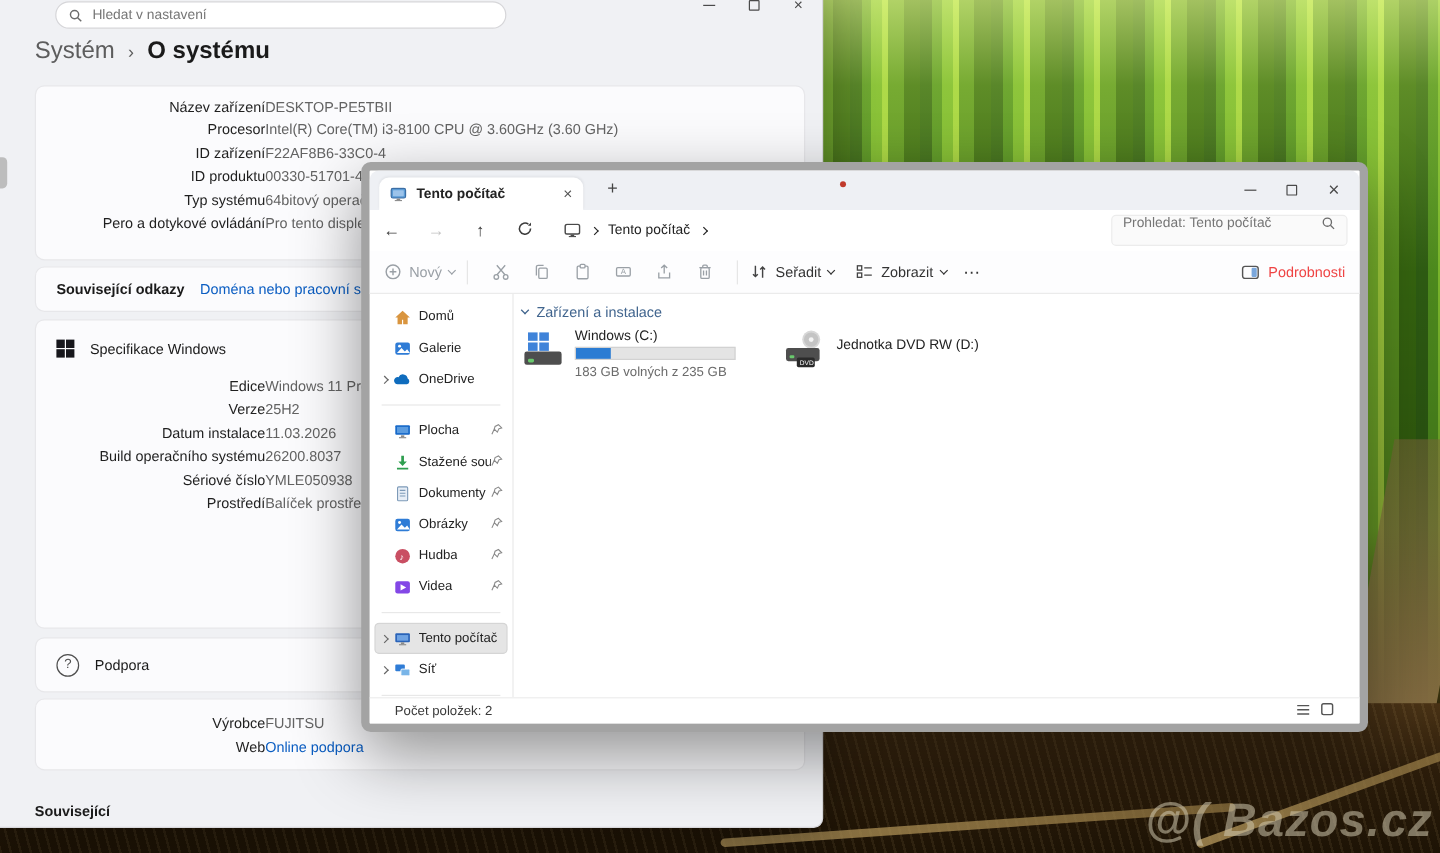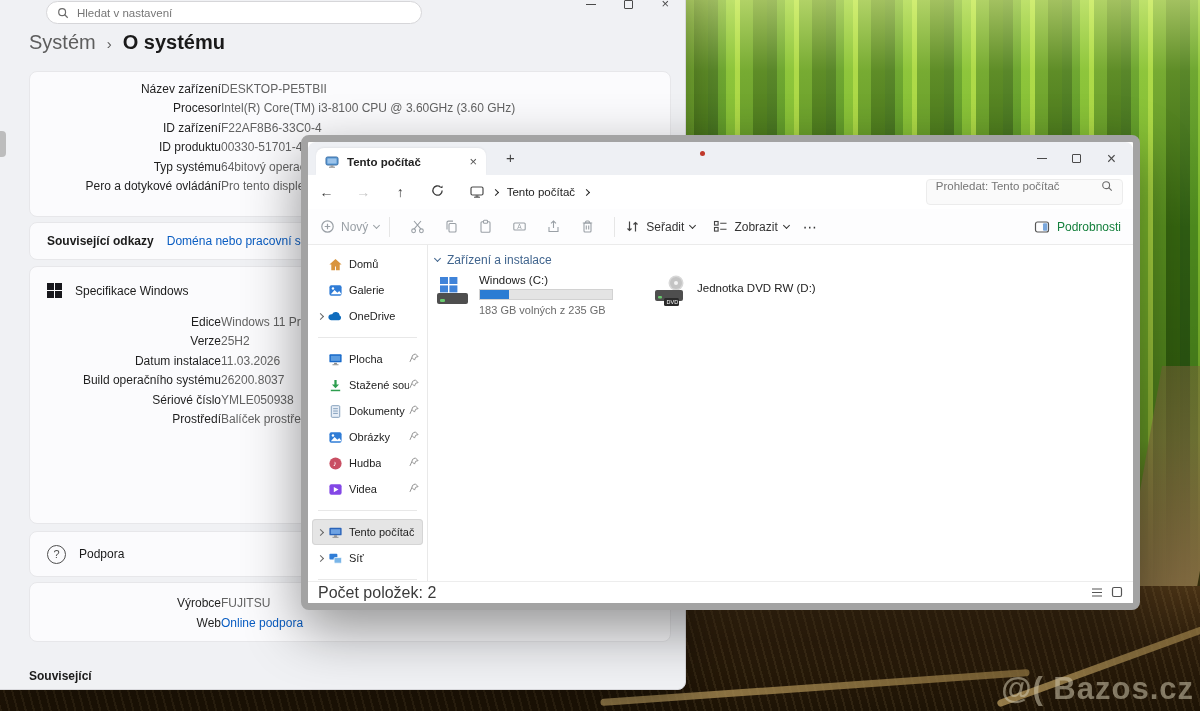--- a/index.html
+++ b/index.html
@@ -16,22 +16,22 @@
     background:
       repeating-linear-gradient(75deg, rgba(255,220,150,.07) 0 2px, rgba(0,0,0,0) 2px 8px),
       linear-gradient(180deg, #4a3316, #2c1d0b 45%, #1d1305); }
   #sand-path { position:absolute; right:-14px; bottom:95px; width:74px; height:250px; transform:skewX(-10deg);
     background:linear-gradient(180deg, rgba(122,101,58,.55), rgba(150,124,78,.85)); }
   .pole { position:absolute; height:7px; border-radius:4px; background:linear-gradient(90deg,#b99b5e,#8f7440); opacity:.75; }
   #pole1 { left:600px; width:430px; bottom:20px; transform:rotate(-4deg); }
   #pole2 { left:990px; width:250px; bottom:46px; transform:rotate(-20deg); }
 
   
-  #watermark { position:absolute; right:6px; bottom:4px; z-index:40; font-size:31px; letter-spacing:1px;
-    color:#cfc7ae; opacity:.55; font-weight:bold; }
+  #watermark { position:absolute; right:6px; bottom:4px; z-index:40; font-size:39px; letter-spacing:1px;
+    color:#cfc7ae; opacity:.55; font-weight:bold;font-style:italic; }
 
   
   #settings { position:absolute; left:-10px; top:-28px; width:696px; height:718px; z-index:10;
     background:#f0f1f4; border:1px solid #d8d8dc; border-radius:8px; box-shadow:0 14px 44px rgba(0,0,0,.35); }
   .s-search { position:absolute; left:55px; top:28px; width:376px; height:23px; background:#fff;
     border:1px solid #d6d6d9; border-radius:12px; display:flex; align-items:center; gap:8px; padding:0 10px; }
   .s-search input { border:none; outline:none; background:transparent; flex:1; font-size:11.5px; color:#555; font-family:inherit; }
   .s-search input::placeholder { color:#767676; }
   .s-caption { position:absolute; top:26px; right:16px; display:flex; gap:28px; align-items:center; color:#4a4a4a; }
   .cap-min { width:10px; height:1px; background:#4a4a4a; }
@@ -87,42 +87,42 @@
     padding:0 12px; border-bottom:1px solid #ebebeb; background:#fdfdfe; }
   .tb-btn { display:flex; align-items:center; gap:6px; font-size:12px; }
   .tb-dis { color:#9aa0a6; }
   .tb-en { color:#333; }
   .tb-sep { width:1px; height:20px; background:#e6e6e6; margin:0 10px; }
   .tb-ico { width:34px; display:flex; justify-content:center; }
   .chv { display:inline-block; width:5px; height:5px; border-right:1.3px solid currentColor; border-bottom:1.3px solid currentColor; flex:none; }
   .chv.r { transform:rotate(-45deg); }
   .chv.d { transform:rotate(45deg); margin-top:-3px; }
   .tb-more { font-size:14px; color:#333; margin-left:14px; letter-spacing:1px; }
-  .tb-details { margin-left:auto; display:flex; align-items:center; gap:7px; font-size:12px; color:#15803d; }
+  .tb-details { margin-left:auto; display:flex; align-items:center; gap:7px; font-size:12px; color:#ef4444; }
   .e-side { position:absolute; top:103px; left:0; bottom:22px; width:120px; border-right:1px solid #e9e9e9; padding-top:6px; overflow:hidden; }
   .side-item { height:26px; display:flex; align-items:center; margin:0 4px; padding:0 2px 0 2px; border-radius:4px; font-size:11px; color:#222; position:relative; }
   .side-item.sel { background:#e5e5e5; box-shadow:inset 0 0 0 1px #d5d5d5; }
   .cell-chv { width:13px; display:flex; justify-content:center; color:#666; flex:none; }
   .s-ico { width:16px; height:16px; flex:none; margin-right:6px; display:flex; align-items:center; justify-content:center; }
   .side-lbl { white-space:nowrap; overflow:hidden; }
   .pin { margin-left:auto; flex:none; padding-right:2px; }
   .side-div { height:1px; background:#e8e8e8; margin:8px 10px; }
   .e-main { position:absolute; top:103px; left:121px; right:0; bottom:22px; padding:8px 0 0 6px; }
   .group-hdr { display:flex; align-items:center; gap:7px; font-size:12px; color:#41658e; }
   .tiles { display:flex; margin-top:7px; }
   .tile { display:flex; gap:8px; }
   .tile-c { width:200px; }
   .tile-d { margin-left:18px; }
   .drv-name { font-size:11.5px; color:#222; }
   .drv-bar { width:134px; height:11px; background:#e4e4e4; border:1px solid #d2d2d2; margin:3px 0 4px; }
   .drv-fill { height:100%; background:#2b7cd3; }
   .drv-free { font-size:11px; color:#6b6b6b; white-space:nowrap; }
   .dvd-name { font-size:11.5px; color:#222; margin-top:8px; white-space:nowrap; }
   .e-status { position:absolute; bottom:0; left:0; right:0; height:22px; border-top:1px solid #ededed; display:flex;
-    align-items:center; padding:0 10px; font-size:16px; color:#3a3a3a; background:#fff; }
+    align-items:center; padding:0 21px; font-size:11px; color:#3a3a3a; background:#fff; }
   .st-icons { margin-left:auto; display:flex; gap:8px; align-items:center; }
 </style>
 </head>
 <body>
 
 <div id="screen">
 
   <div id="wallpaper">
     <div id="sand-path"></div>
     <div id="ground"></div>

